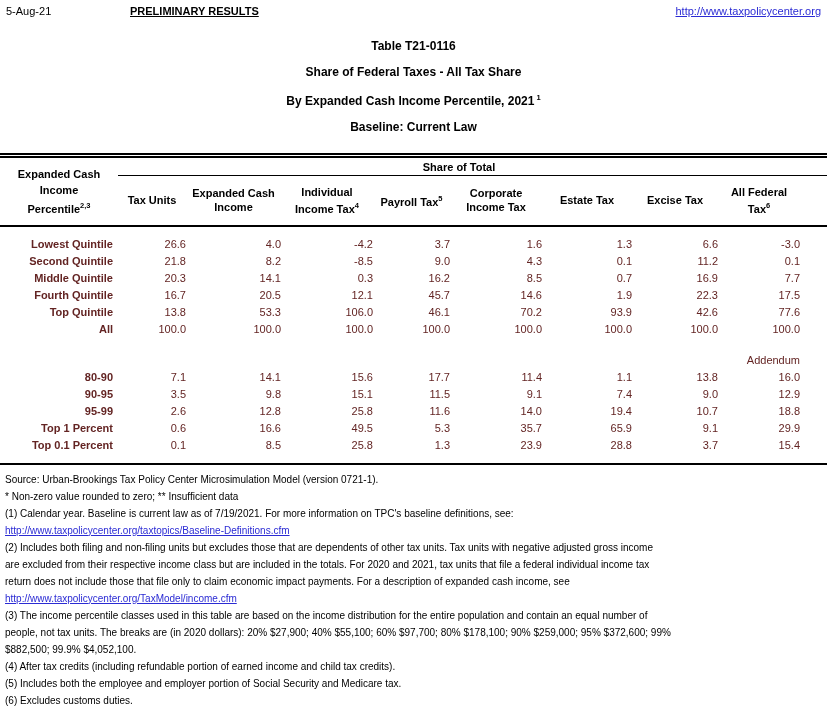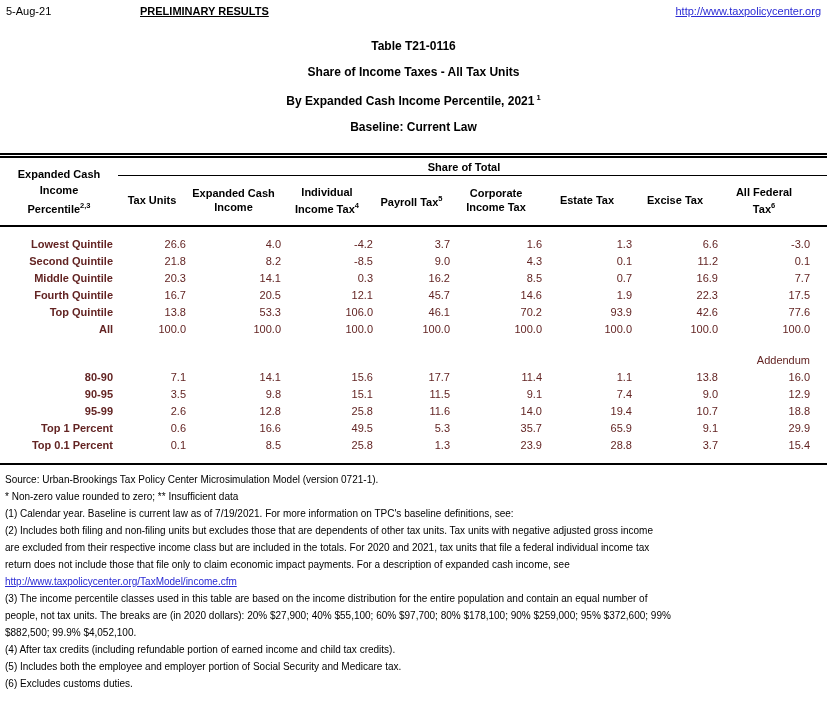--- a/index.html
+++ b/index.html
@@ -5,38 +5,38 @@
   * { margin: 0; padding: 0; box-sizing: border-box; }
   html, body {
     width: 827px; height: 712px;
     background: #ffffff;
     font-family: "Liberation Sans", sans-serif;
     color: #000;
     overflow: hidden;
   }
   
   .topbar { display: flex; align-items: flex-start; padding: 5px 6px 0 6px; font-size: 11px; }
-  .date { width: 134px; }
+  .date { width: 124px; }
   .prelim { font-weight: bold; text-decoration: underline; }
   .sitelink { margin-left: auto; color: var(--link, #2b2bd4); cursor: pointer; }
   
   .titles { margin-top: 16px; text-align: center; font-weight: bold; font-size: 12px; }
   .tline { line-height: 26px; }
   sup { font-size: 7.5px; }
   .tsup { margin-left: 2px; }
   
   table.main {
     width: 827px; border-collapse: collapse; table-layout: fixed;
     margin-top: 13px;
     border-top: 5px double var(--rule, #000);
     border-bottom: 2px solid var(--rule, #000);
     font-size: 11px;
   }
   .main th, .main td { padding: 0; vertical-align: middle; }
-  .main td:last-child, .main th.last { padding-right: 17px; }
+  .main td:last-child, .main th.last { padding-right: 27px; }
   th.corner { font-weight: bold; text-align: center; line-height: 16px; border-bottom: 2px solid var(--rule, #000); }
   th.share { font-weight: bold; text-align: center; height: 20px; border-bottom: 1.5px solid var(--rule, #000); }
   th.ch { font-weight: bold; text-align: center; line-height: 14px; height: 50px; border-bottom: 2px solid var(--rule, #000); }
   tbody td { height: 17px; }
   td.lbl { text-align: right; font-weight: bold; color: var(--data_text, #632423); padding-right: 5px; white-space: nowrap; }
   td.v { text-align: right; color: var(--data_text, #632423); white-space: nowrap; }
   tr.sp-a td { height: 10px; }
   tr.sp-b td { height: 14px; }
   tr.sp-c td { height: 10px; }
   td.addendum { text-align: right; font-weight: normal; color: var(--data_text, #632423); padding-left: 5px; }
@@ -48,21 +48,21 @@
 <body>
 
 <div class="topbar">
   <span class="date">5-Aug-21</span>
   <span class="prelim">PRELIMINARY RESULTS</span>
   <a class="sitelink" href="#">http://www.taxpolicycenter.org</a>
 </div>
 
 <div class="titles">
   <div class="tline">Table T21-0116</div>
-  <div class="tline">Share of Income Taxes - All Tax Units</div>
+  <div class="tline">Share of Federal Taxes - All Tax Share</div>
   <div class="tline"><span>By Expanded Cash Income Percentile, 2021</span><sup class="tsup">1</sup></div>
   <div class="tline">Baseline: Current Law</div>
 </div>
 
 <table class="main">
   <colgroup>
     <col style="width:118px">
       <col style="width:68px">
       <col style="width:95px">
       <col style="width:92px">
@@ -226,20 +226,21 @@
     <tr class="sp-c">
         <td colspan="9"></td>
       </tr>
   </tbody>
 </table>
 
 <div class="footnotes">
   <div class="fnline">Source: Urban-Brookings Tax Policy Center Microsimulation Model (version 0721-1).</div>
   <div class="fnline">* Non-zero value rounded to zero; ** Insufficient data</div>
   <div class="fnline">(1) Calendar year. Baseline is current law as of 7/19/2021. For more information on TPC's baseline definitions, see:</div>
+  <div class="fnline"><a class="fnlink" href="#">http://www.taxpolicycenter.org/taxtopics/Baseline-Definitions.cfm</a></div>
   <div class="fnline">(2) Includes both filing and non-filing units but excludes those that are dependents of other tax units. Tax units with negative adjusted gross income</div>
   <div class="fnline">are excluded from their respective income class but are included in the totals. For 2020 and 2021, tax units that file a federal individual income tax</div>
   <div class="fnline">return does not include those that file only to claim economic impact payments. For a description of expanded cash income, see</div>
   <div class="fnline"><a class="fnlink" href="#">http://www.taxpolicycenter.org/TaxModel/income.cfm</a></div>
   <div class="fnline">(3) The income percentile classes used in this table are based on the income distribution for the entire population and contain an equal number of</div>
   <div class="fnline">people, not tax units. The breaks are (in 2020 dollars): 20% $27,900; 40% $55,100; 60% $97,700; 80% $178,100; 90% $259,000; 95% $372,600; 99%</div>
   <div class="fnline">$882,500; 99.9% $4,052,100.</div>
   <div class="fnline">(4) After tax credits (including refundable portion of earned income and child tax credits).</div>
   <div class="fnline">(5) Includes both the employee and employer portion of Social Security and Medicare tax.</div>
   <div class="fnline">(6) Excludes customs duties.</div>

